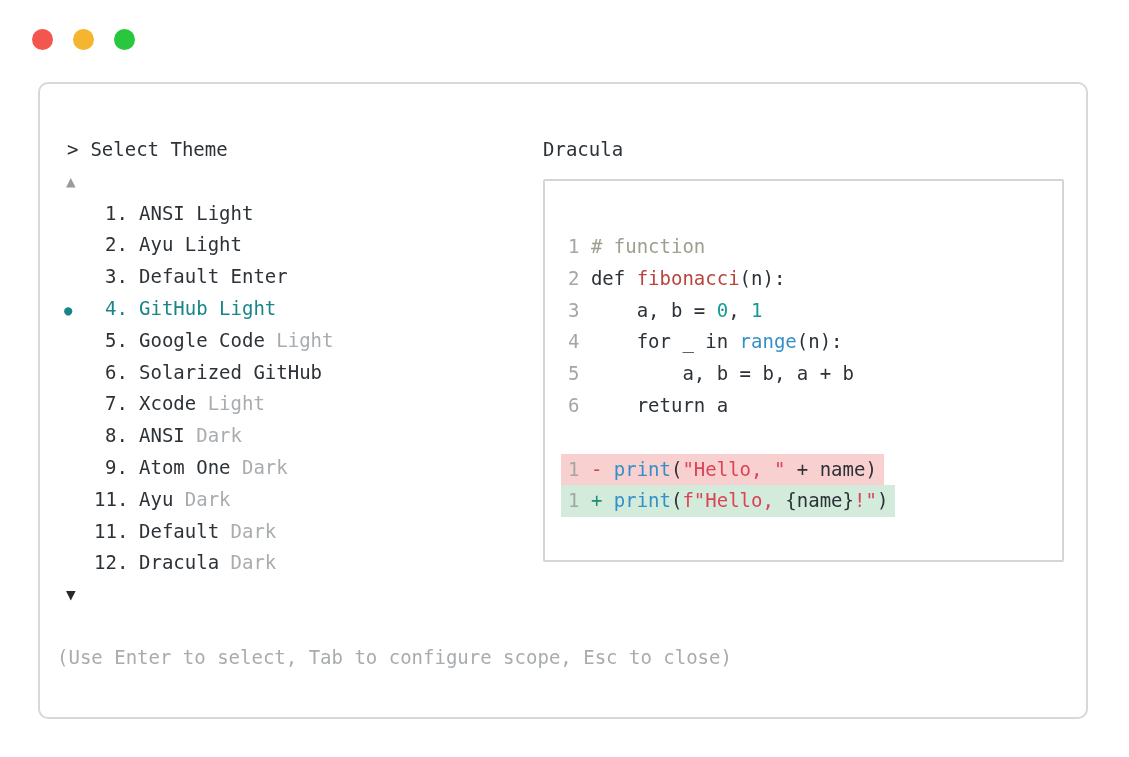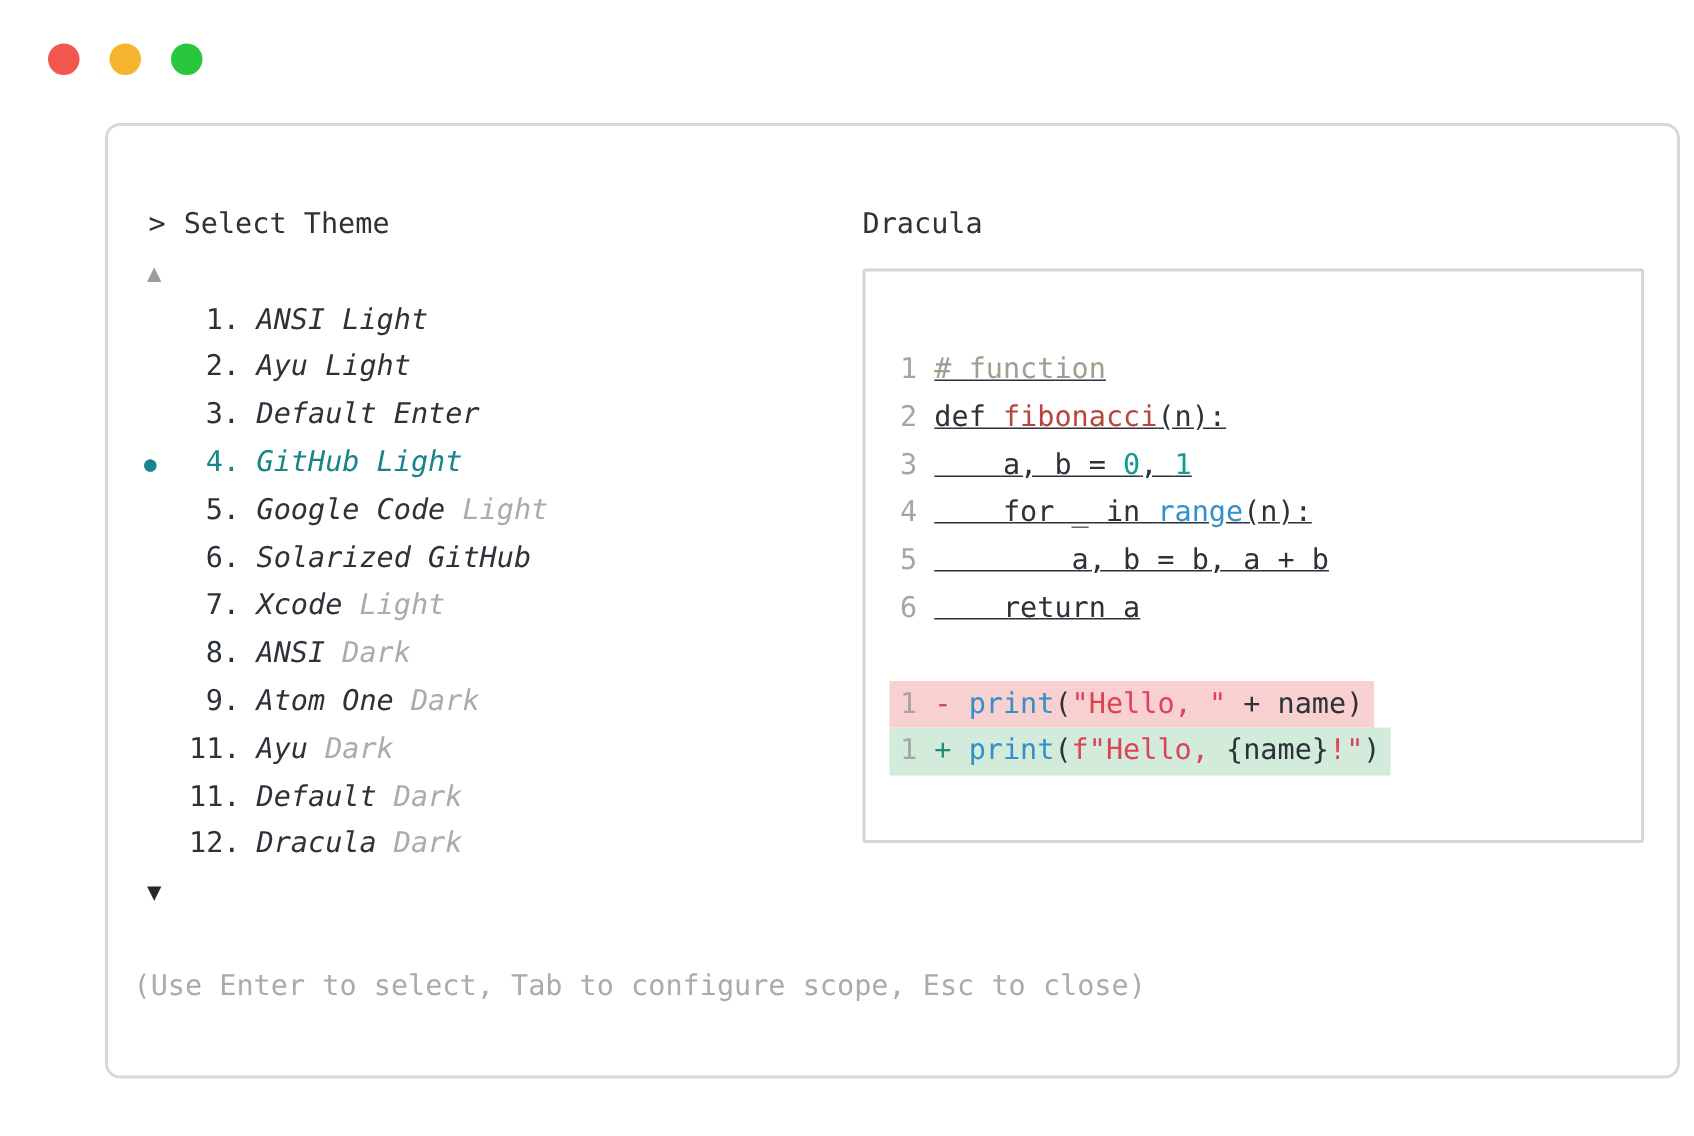--- a/index.html
+++ b/index.html
@@ -17,21 +17,20 @@
   .dot-red    { background: var(--traffic-red); }
   .dot-yellow { background: var(--traffic-yellow); }
   .dot-green  { background: var(--traffic-green); }
 
   .picker-window {
     position: absolute; left: 38px; top: 82px;
     width: 1046px; height: 633px;
     border: 2px solid #d8d8d8;
     border-radius: 10px;
     background: #ffffff;
-    margin-left: 32px;
   }
 
   .left-col {
     position: absolute; left: 24px; top: 50px;
     white-space: nowrap;
     font-size: 19px; line-height: 31.8px;
     color: var(--text);
   }
   .prompt-row { padding-left: 3px; }
   .prompt-title { margin-left: 0.63em; }
@@ -39,21 +38,21 @@
   .scroll-up   { color: var(--arrow-up); }
   .scroll-down { color: var(--arrow-down); }
 
   .trow { height: 31.8px; }
   .marker {
     display: inline-block; width: 30px;
     color: var(--accent); font-size: 14px;
     vertical-align: baseline;
   }
   .tnum { display: inline-block; width: 34px; text-align: right; }
-  .tname { margin-left: 11px; font-style: italic; }
+  .tname { margin-left: 11px; }
   .muted { color: var(--muted); }
   .trow.selected, .trow.selected .tnum, .trow.selected .tname { color: var(--accent); }
 
   .preview-label {
     position: absolute; left: 503px; top: 50px;
     font-size: 19px; line-height: 31.8px;
     color: var(--text);
   }
   .preview-box {
     position: absolute; left: 503px; top: 95px;
@@ -63,21 +62,21 @@
     background: #ffffff;
     overflow: hidden;
   }
   .code-pre {
     margin: 0; padding: 50px 0 0 23px;
     font-family: inherit;
     font-size: 19px; line-height: 31.8px;
     white-space: pre;
     color: var(--text);
   }
-  .cline { height: 31.8px; text-decoration: underline; }
+  .cline { height: 31.8px; }
   .lnum { display: inline-block; width: 2ch; color: var(--line-number); }
   .sign { display: inline-block; width: 2ch; }
   .spacer-line { height: 31.8px; }
   .diff-line {
     display: inline-block;
     padding: 0 7px; margin-left: -7px;
   }
   .tok-text     { color: var(--text); }
   .tok-comment  { color: var(--comment); }
   .tok-function { color: var(--function); }

